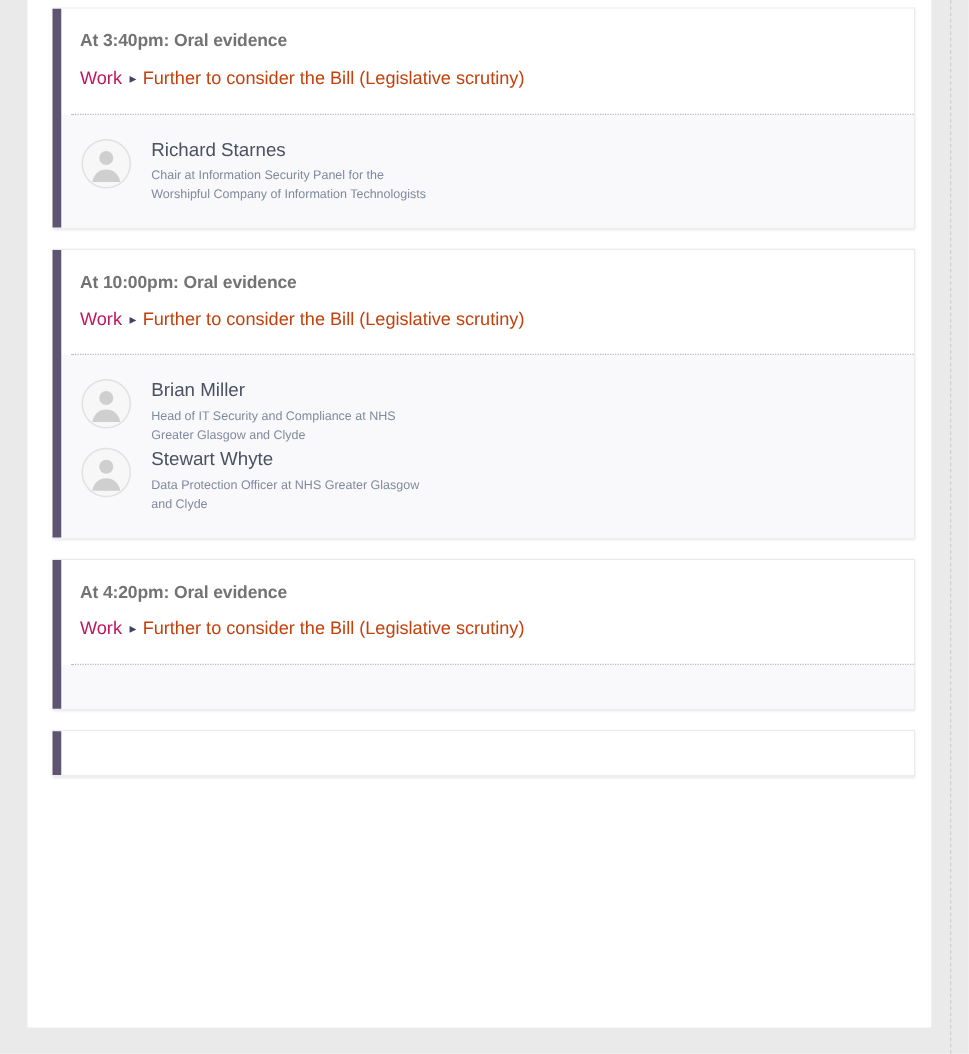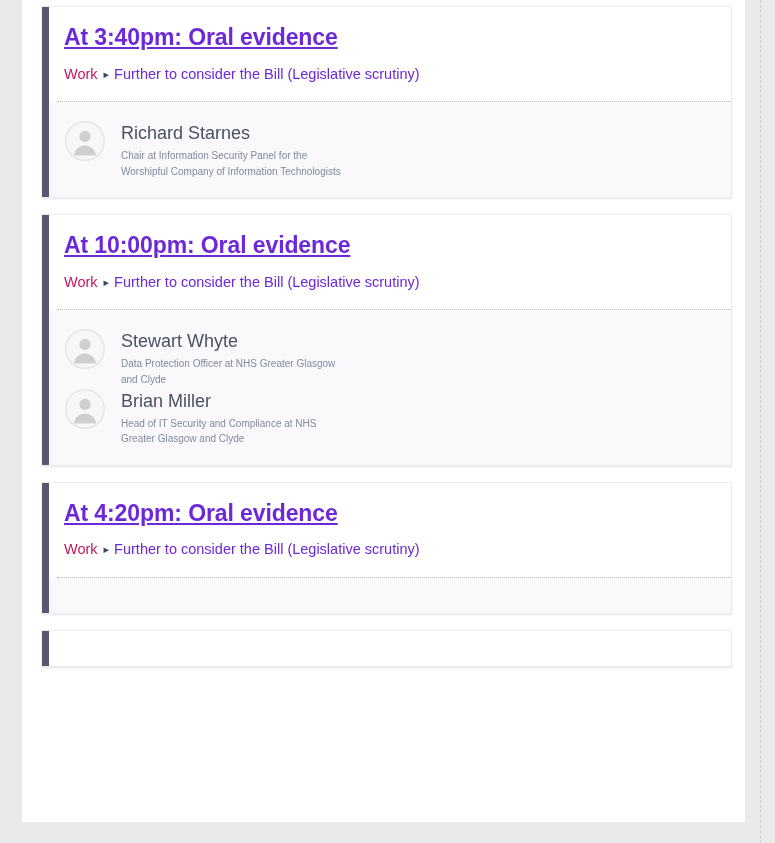--- a/index.html
+++ b/index.html
@@ -63,47 +63,46 @@
     width: 7px;
     background: #5d5571;
   }
 
   .session-head {
     padding: 17px 16px 18px 15px;
     background: #ffffff;
   }
 
   .session-title {
-    font-size: 23px;
+    font-size: 14px;
     font-weight: bold;
-    color: #6d28d9;
+    color: #737373;
     letter-spacing: -0.1px;
     line-height: 1.2;
-    text-decoration: underline;
   }
 
   .session-meta {
     margin-top: 13px;
     font-size: 14.5px;
     line-height: 1.3;
     white-space: nowrap;
   }
   .meta-kind {
     color: #be185d;
     font-weight: normal;
   }
   .meta-sep {
     display: inline-block;
     margin: 0 5px 0 6px;
     color: #3f4166;
     font-size: 11px;
     vertical-align: 1px;
   }
   .meta-desc {
-    color: #6d28d9;
+    color: #c2410c;
   }
 
   .divider {
     border-top: 1px dotted #b9b9c2;
     margin-left: 8px;
   }
 
   .witnesses {
     background: #f9f9fc;
     padding: 17px 16px 18px 16px;
@@ -127,21 +126,21 @@
     margin-top: 2px;
     overflow: hidden;
     background: #ededed;
     display: block;
   }
   .avatar svg { display: block; width: 40px; height: 40px; }
 
   .witness-body { padding-top: 1px; }
 
   .witness-name {
-    font-size: 18px;
+    font-size: 15px;
     color: #4b5162;
     line-height: 1.5;
     margin-bottom: 1px;
   }
 
   .witness-role {
     font-size: 10px;
     color: #818a9c;
     line-height: 1.53;
     max-width: 232px;
@@ -187,35 +186,35 @@
         <div class="witnesses">
           <div class="witness">
             <span class="avatar">
               <svg viewBox="0 0 40 40" xmlns="http://www.w3.org/2000/svg">
                 <circle cx="20" cy="20" r="19.2" fill="#f7f7f7" stroke="#e2e2e2" stroke-width="1.2"></circle>
                 <circle cx="20" cy="15.4" r="5.6" fill="#cfcfcf"></circle>
                 <path d="M8.8 34.5c1.1-6.2 5.7-9.9 11.2-9.9s10.1 3.7 11.2 9.9z" fill="#cfcfcf"></path>
               </svg>
             </span>
             <div class="witness-body">
-              <div class="witness-name">Stewart Whyte</div>
-              <div class="witness-role">Data Protection Officer at NHS Greater Glasgow and Clyde</div>
+              <div class="witness-name">Brian Miller</div>
+              <div class="witness-role">Head of IT Security and Compliance at NHS Greater Glasgow and Clyde</div>
             </div>
           </div>
           <div class="witness">
             <span class="avatar">
               <svg viewBox="0 0 40 40" xmlns="http://www.w3.org/2000/svg">
                 <circle cx="20" cy="20" r="19.2" fill="#f7f7f7" stroke="#e2e2e2" stroke-width="1.2"></circle>
                 <circle cx="20" cy="15.4" r="5.6" fill="#cfcfcf"></circle>
                 <path d="M8.8 34.5c1.1-6.2 5.7-9.9 11.2-9.9s10.1 3.7 11.2 9.9z" fill="#cfcfcf"></path>
               </svg>
             </span>
             <div class="witness-body">
-              <div class="witness-name">Brian Miller</div>
-              <div class="witness-role">Head of IT Security and Compliance at NHS Greater Glasgow and Clyde</div>
+              <div class="witness-name">Stewart Whyte</div>
+              <div class="witness-role">Data Protection Officer at NHS Greater Glasgow and Clyde</div>
             </div>
           </div>
         </div>
       </div>
       <div class="session">
         <div class="accent"></div>
         <div class="session-head">
           <div class="session-title">At 4:20pm: Oral evidence</div>
           <div class="session-meta"><span class="meta-kind">Work</span><span class="meta-sep">▸</span><span class="meta-desc">Further to consider the Bill (Legislative scrutiny)</span></div>
         </div>

